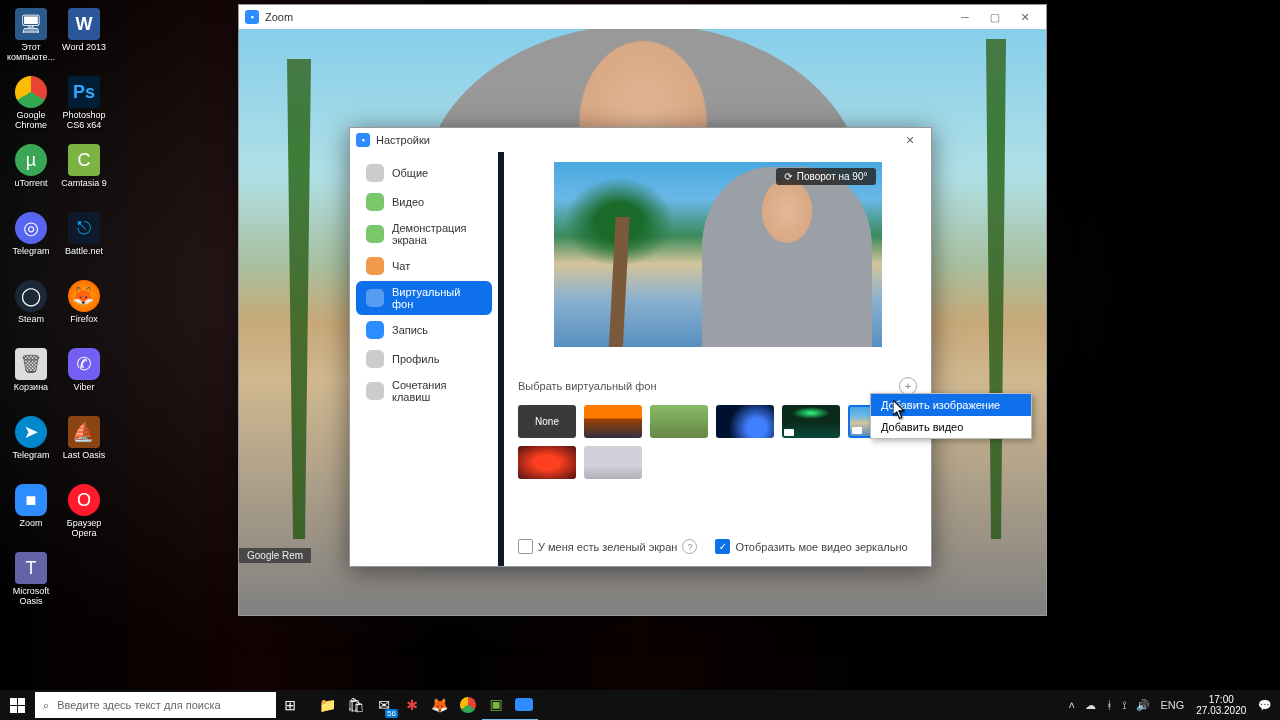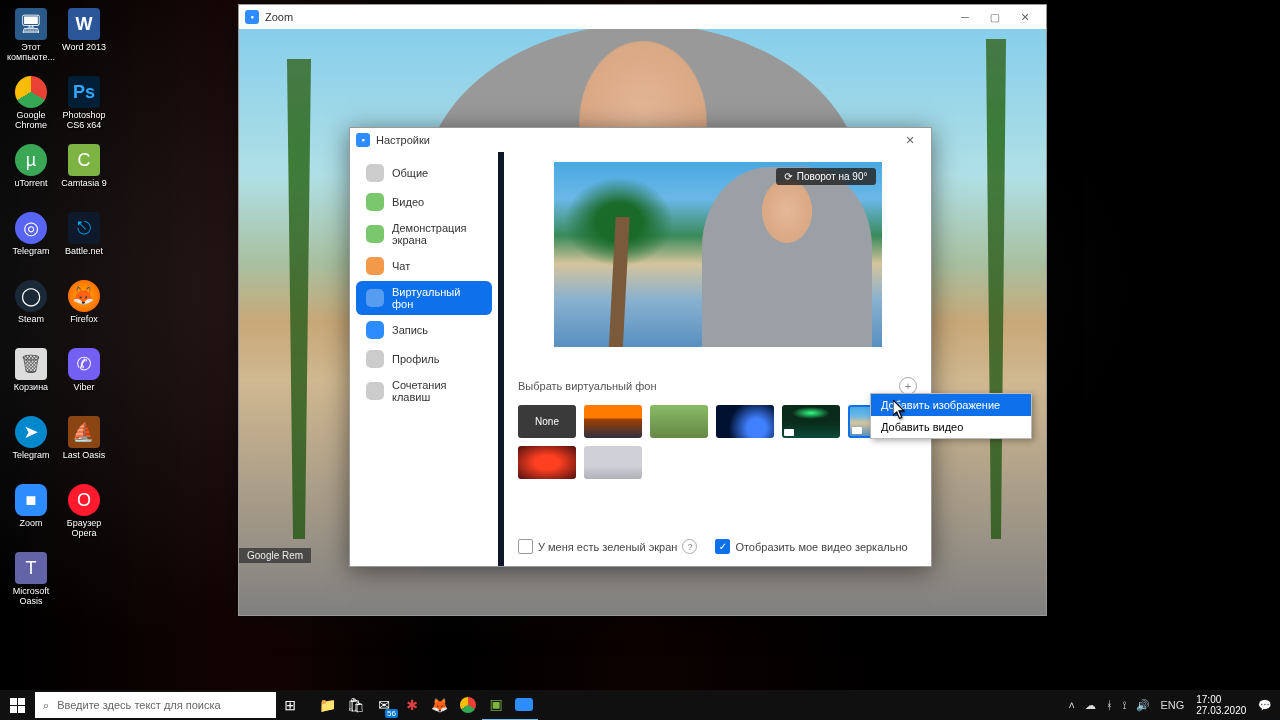--- a/index.html
+++ b/index.html
@@ -74,21 +74,21 @@
 .taskbar{position:absolute;left:0;right:0;bottom:0;height:30px;background:#101010;display:flex;align-items:center;color:#fff}
 .start{width:34px;height:30px;display:flex;align-items:center;justify-content:center;cursor:pointer}
 .start .winlogo{width:15px;height:15px;display:grid;grid-template:1fr 1fr/1fr 1fr;gap:1px}
 .start .winlogo span{background:#fff}
 .search-box{height:26px;width:225px;background:#fff;display:flex;align-items:center;padding:0 8px;color:#666;gap:8px;margin-left:1px}
 .search-box .mag{color:#555}
 .tb-ico{width:28px;height:30px;display:flex;align-items:center;justify-content:center;cursor:pointer;font-size:14px}
 .tb-ico.active{border-bottom:2px solid #76b9ed}
 .tray{margin-left:auto;display:flex;align-items:center;height:30px;padding-right:4px;gap:2px}
 .tray .ti{padding:0 4px;font-size:11px;color:#ddd}
-.clock{text-align:left;font-size:10px;line-height:11px;padding:0 6px}
+.clock{text-align:center;font-size:10px;line-height:11px;padding:0 6px}
 </style>
 </head>
 <body>
 
 <div class="desktop">
 
   <div class="desktop-icons" id="dicons">
       <div style="position: absolute; top: 4px; left: 3px; display: flex; flex-direction: column;">
         <div class="dicon">
           <div class="ico pc">🖥</div>

